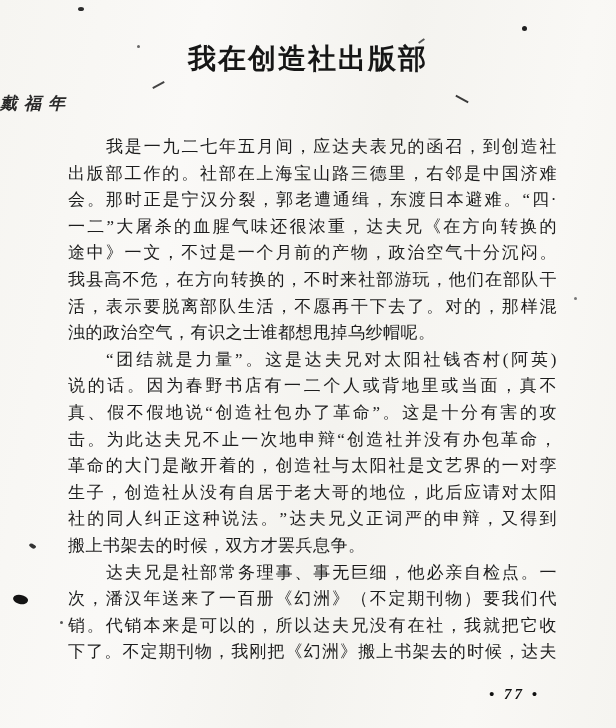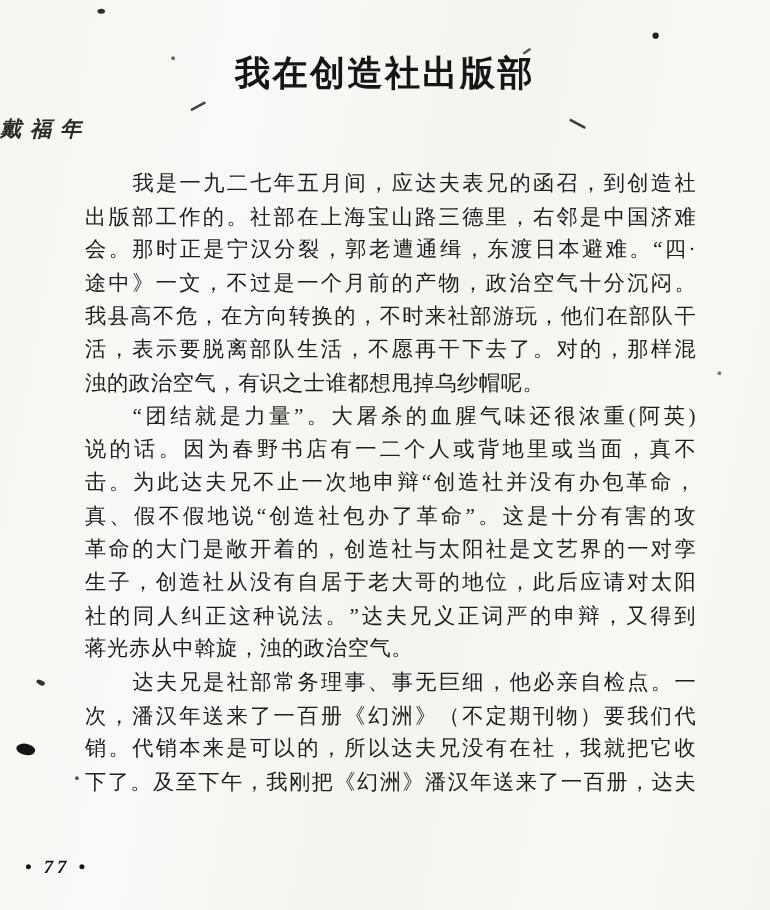--- a/index.html
+++ b/index.html
@@ -60,27 +60,26 @@
   .line.indent { text-indent: 38px; }
   .line.no-just {
     text-align: right;
     text-align-last: left;
   }
   .page-number {
     position: absolute;
     top: 686px;
     left: 0;
     width: 540px;
-    text-align: left;
+    text-align: right;
     font-size: 15px;
     font-weight: 700;
     font-style: italic;
     letter-spacing: 3px;
     color: #111;
-    margin-left: 20px;
   }
   
   .noise { position: absolute; background: #1a1a1a; }
   .n-blob   { left: 13px;  top: 595px; width: 15px; height: 9px;  border-radius: 60% 40% 55% 45%; transform: rotate(18deg); background:#141414; }
   .n-comma  { left: 29px;  top: 544px; width: 7px;  height: 4px;  border-radius: 70% 30% 60% 40%; transform: rotate(35deg); background:#333; }
   .n-slash  { left: 152px; top: 84px;  width: 13px; height: 2px;  transform: rotate(-28deg); background:#444; }
   .n-back   { left: 455px; top: 98px;  width: 14px; height: 2px;  transform: rotate(28deg);  background:#3a3a3a; }
   .n-tick   { left: 418px; top: 40px;  width: 7px;  height: 2px;  transform: rotate(-35deg); background:#555; }
   .n-dot1   { left: 78px;  top: 7px;   width: 6px;  height: 4px;  border-radius: 50%; background:#2c2c2c; }
   .n-dot2   { left: 522px; top: 26px;  width: 5px;  height: 5px;  border-radius: 50%; background:#202020; }
@@ -92,36 +91,37 @@
 <body>
 
 <div class="page">
   <h1 class="title">我在创造社出版部</h1>
   <div class="author">戴福年</div>
 
   <div class="body-text" id="body-text">
       <div class="line indent">我是一九二七年五月间，应达夫表兄的函召，到创造社</div>
       <div class="line">出版部工作的。社部在上海宝山路三德里，右邻是中国济难</div>
       <div class="line">会。那时正是宁汉分裂，郭老遭通缉，东渡日本避难。“四·</div>
+      <div class="line">一二”大屠杀的血腥气味还很浓重，达夫兄《在方向转换的</div>
       <div class="line">途中》一文，不过是一个月前的产物，政治空气十分沉闷。</div>
       <div class="line">我县高不危，在方向转换的，不时来社部游玩，他们在部队干</div>
       <div class="line">活，表示要脱离部队生活，不愿再干下去了。对的，那样混</div>
       <div class="line no-just">浊的政治空气，有识之士谁都想甩掉乌纱帽呢。</div>
-      <div class="line indent">“团结就是力量”。大屠杀的血腥气味还很浓重(阿英)</div>
+      <div class="line indent">“团结就是力量”。这是达夫兄对太阳社钱杏村(阿英)</div>
       <div class="line">说的话。因为春野书店有一二个人或背地里或当面，真不</div>
+      <div class="line">真、假不假地说“创造社包办了革命”。这是十分有害的攻</div>
       <div class="line">击。为此达夫兄不止一次地申辩“创造社并没有办包革命，</div>
-      <div class="line">真、假不假地说“创造社包办了革命”。这是十分有害的攻</div>
       <div class="line">革命的大门是敞开着的，创造社与太阳社是文艺界的一对孪</div>
       <div class="line">生子，创造社从没有自居于老大哥的地位，此后应请对太阳</div>
       <div class="line">社的同人纠正这种说法。”达夫兄义正词严的申辩，又得到</div>
-      <div class="line no-just">蒋光赤从中斡旋，浊的政治空气。</div>
+      <div class="line no-just">搬上书架去的时候，双方才罢兵息争。</div>
       <div class="line indent">达夫兄是社部常务理事、事无巨细，他必亲自检点。一</div>
       <div class="line">次，潘汉年送来了一百册《幻洲》（不定期刊物）要我们代</div>
       <div class="line">销。代销本来是可以的，所以达夫兄没有在社，我就把它收</div>
-      <div class="line">下了。及至下午，我刚把《幻洲》潘汉年送来了一百册，达夫</div>
+      <div class="line">下了。不定期刊物，我刚把《幻洲》搬上书架去的时候，达夫</div>
     </div>
 
   <div class="page-number">• 77 •</div>
 
   <div class="noise n-blob"></div>
   <div class="noise n-comma"></div>
   <div class="noise n-slash"></div>
   <div class="noise n-back"></div>
   <div class="noise n-tick"></div>
   <div class="noise n-dot1"></div>

